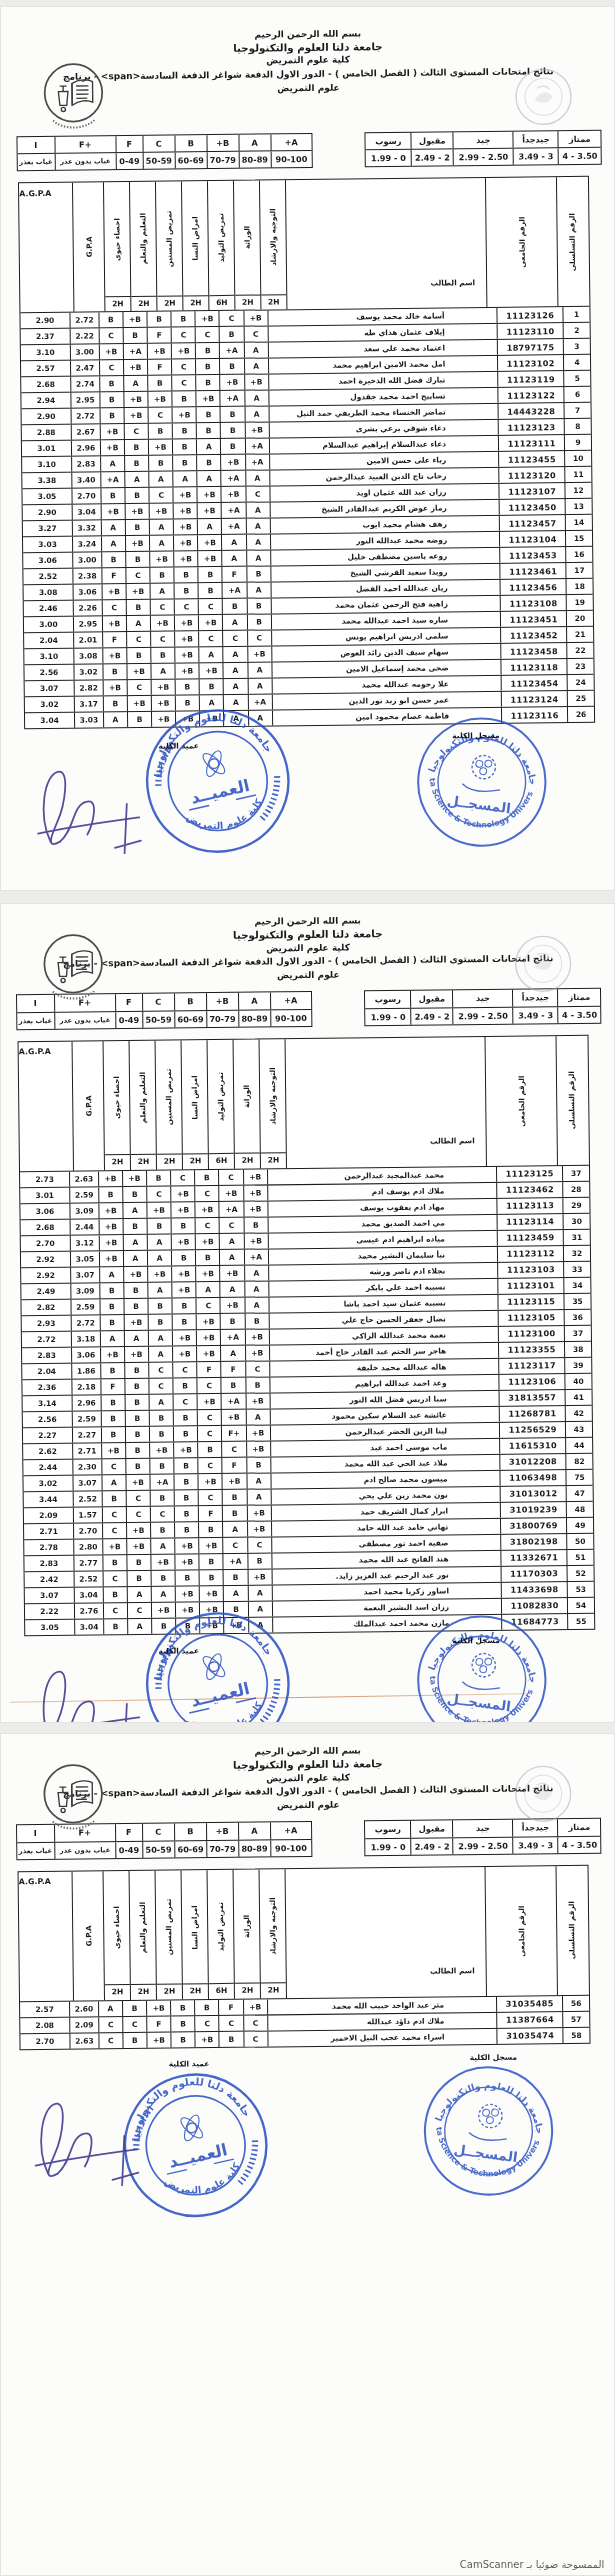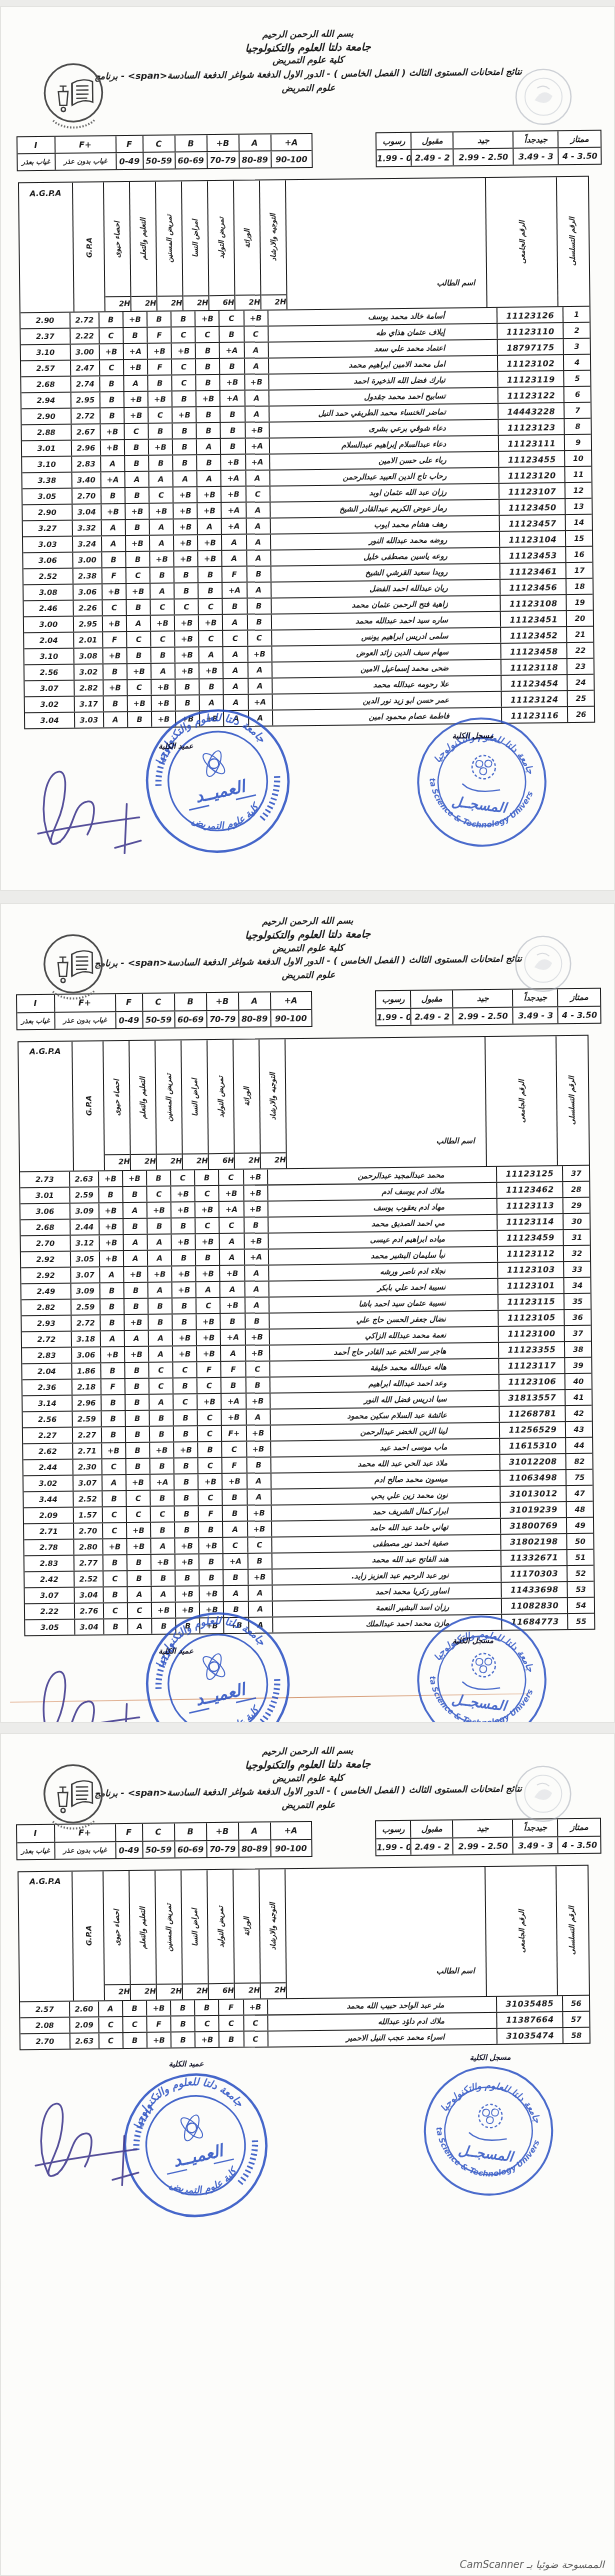--- a/index.html
+++ b/index.html
@@ -1,19 +1,19 @@
 <!DOCTYPE html>
 <html lang="ar" style="font-size:11px"><head>
 <meta charset="utf-8">
 <style>
   html,body{margin:0;padding:0;}
   body{width:615px;background:#ececea;font-family:"DejaVu Sans",sans-serif;color:#1b1b1b;}
   .canvas{width:615px;padding-top:5.5px;box-sizing:border-box;}
   .page{position:relative;width:615px;background:#fcfcfa;box-sizing:border-box;
-        display:flex;flex-direction:column;overflow:hidden;border:0.7px solid #e3e3e0;font-style:italic;}
+        display:flex;flex-direction:column;overflow:hidden;border:0.7px solid #e3e3e0;}
   .page1{height:885px;margin-bottom:12.3px;}
   .page2{height:820px;margin-bottom:10.3px;}
   .page3{height:843px;}
   .tilt{transform:rotate(-0.65deg);transform-origin:50% 0;display:flex;flex-direction:column;flex:1 1 auto;}
   
   .hdr{position:relative;text-align:center;direction:rtl;}
   .p1 .hdr{padding-top:20.5px;}
   .p23 .hdr{padding-top:11px;}
   .hdr .l1{font-size:9px;font-weight:bold;margin:1.4px 0;}
   .hdr .l2{font-size:10.3px;font-weight:bold;margin:2.1px 0;}
@@ -35,37 +35,37 @@
   .krow>div:first-child{border-left:none;}
   .gkey .krow>div:nth-child(1){width:37px}
   .gkey .krow>div:nth-child(2){width:60px}
   .gkey .krow>div:nth-child(3){width:26px}
   .gkey .krow>div:nth-child(4){width:31px}
   .gkey .krow>div:nth-child(5){width:31px}
   .gkey .krow>div:nth-child(6){width:31px}
   .gkey .krow>div:nth-child(7){width:31px}
   .gkey .krow>div:nth-child(8){width:40px}
   .gkey .krow:nth-child(2)>div:nth-child(-n+2){font-size:6.8px;}
-  .rkey .krow>div:nth-child(1){width:34px}
+  .rkey .krow>div:nth-child(1){width:45px}
   .rkey .krow>div:nth-child(2){width:41px}
   .rkey .krow>div:nth-child(3){width:59px}
   .rkey .krow>div:nth-child(4){width:44px}
   .rkey .krow>div:nth-child(5){width:42px}
   
   .gtable{border:1.4px solid #1c1c1c;margin:4.1px 0 0 15px;width:569px;background:#fff;}
   .thead{display:flex;height:129px;}
   .hcell{border-left:0.7px solid #1c1c1c;position:relative;display:flex;align-items:center;justify-content:center;box-sizing:border-box;}
   .hcell:first-child{border-left:none;}
   .c-agpa{width:53px}.c-gpa{width:31px}.c-sub{width:26px}.c-name{width:200px}.c-id{width:71px}.c-serial{width:29px}
   .vtext{writing-mode:vertical-rl;transform:rotate(180deg);font-size:7.2px;font-weight:bold;white-space:nowrap;}
   .hcell.c-sub{flex-direction:column;justify-content:space-between;padding:0;}
   .sublabel{flex:1 1 auto;display:flex;align-items:center;justify-content:center;}
   .hours{display:block;width:100%;border-top:0.7px solid #1c1c1c;height:14.4px;line-height:14.4px;
-         text-align:right;font-weight:bold;font-size:7.5px;}
-  .toplabel{position:absolute;top:5.5px;left:0;right:0;text-align:center;font-weight:bold;font-size:7.9px;}
+         text-align:center;font-weight:bold;font-size:7.5px;}
+  .toplabel{position:absolute;top:5.5px;left:0;right:0;font-weight:bold;font-size:7.9px;}
   .namelabel{position:absolute;bottom:20.5px;right:11px;font-size:7.5px;font-weight:bold;direction:rtl;}
   .trow{display:flex;height:15px;border-top:0.7px solid #1c1c1c;}
   .cell{border-left:0.7px solid #1c1c1c;display:flex;align-items:center;justify-content:center;
         font-size:7.5px;font-weight:bold;box-sizing:border-box;overflow:hidden;white-space:nowrap;}
   .cell:first-child{border-left:none;}
   .cell.c-name{direction:rtl;justify-content:flex-start;padding-right:8.2px;font-size:7.5px;}
   .cell.c-id{font-size:8.2px;letter-spacing:0.3px;margin-left:44px;}
   
   .sigrow{position:relative;margin-top:2.7px;}
   .p1 .sigrow{height:161px;}

